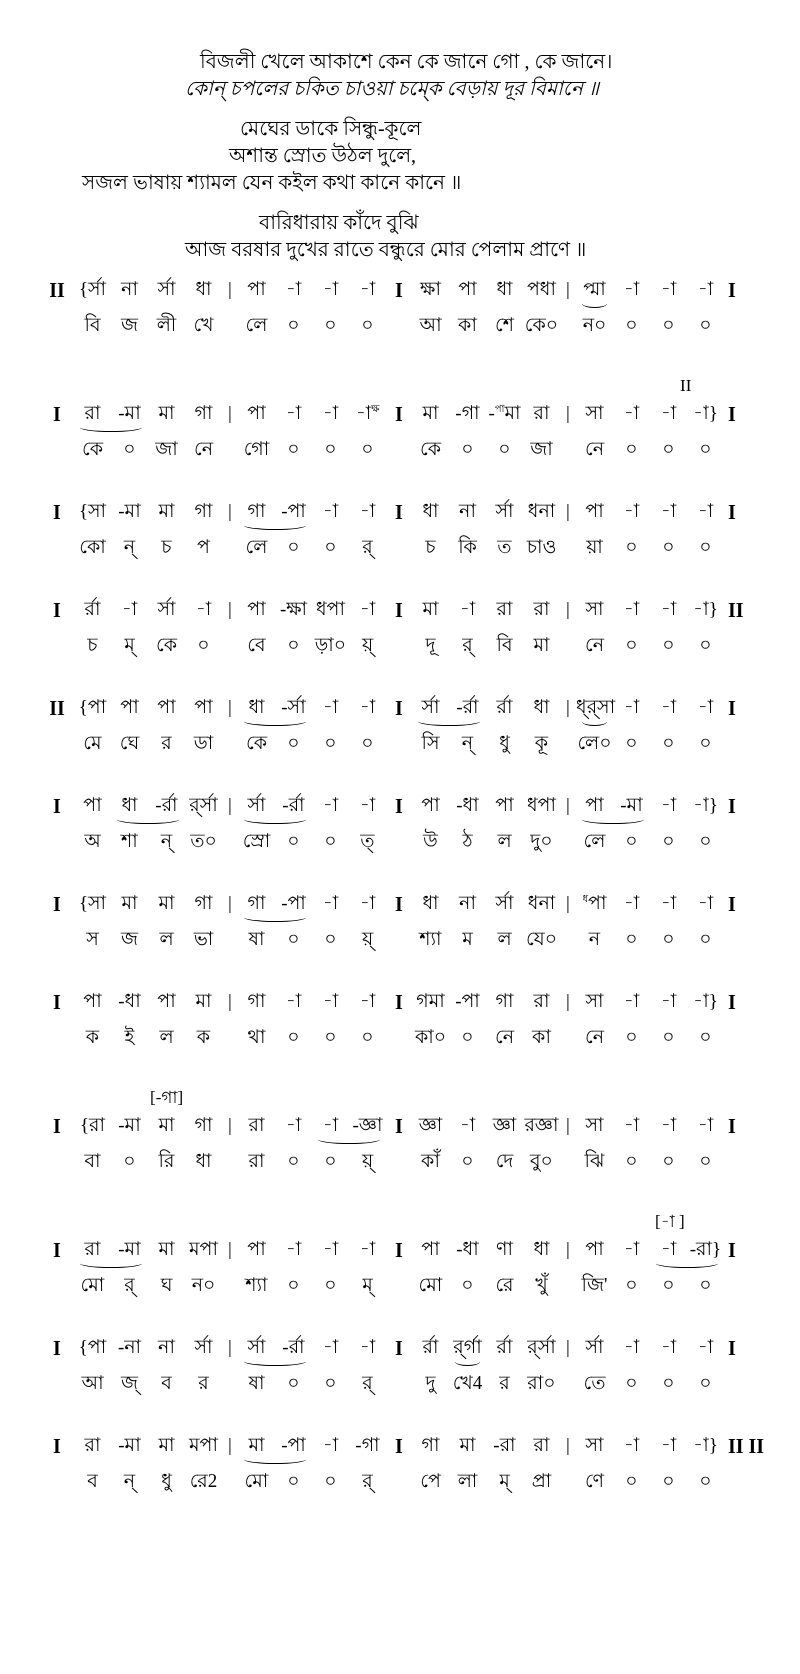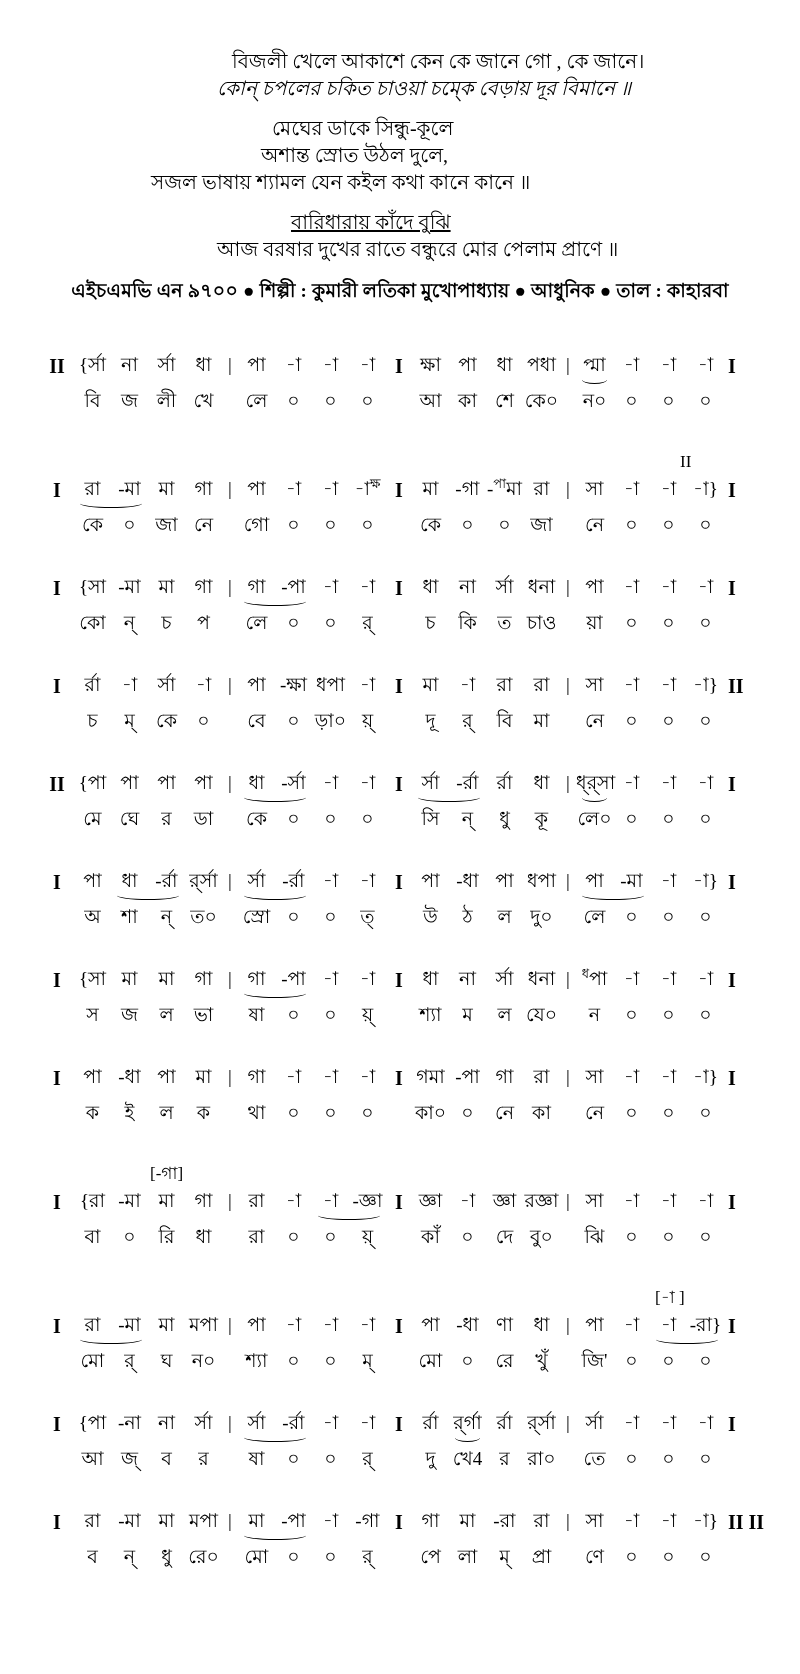--- a/index.html
+++ b/index.html
@@ -1,21 +1,21 @@
 <!DOCTYPE html>
 <html><head>
 <meta charset="utf-8">
 <style>
   html,body { margin:0; padding:0; background:#e9e9e9; }
   #page {
     width:800px; height:1674px; margin:0 auto; background:#ffffff;
     color:#000; font-family:"Liberation Serif", serif; overflow:hidden;
     position:relative;
   }
-  .lyrics-section { padding-top:48px;padding-left:32px; }
+  .lyrics-section { padding-top:48px; }
   .stanza { margin-bottom:13px; }
   .lyric-line { font-size:20px; line-height:27px; white-space:nowrap; }
   .catalog {
     text-align:center; font-weight:bold; font-size:19px;
     margin-top:12px; margin-bottom:44px; letter-spacing:0.2px;
   }
   .notation { padding-left:40px; }
   .row { margin-bottom:36px; }
   .annotation { font-size:17px; height:26px; line-height:24px; }
   .notes-line, .lyrics-line { display:flex; align-items:flex-end; }
@@ -27,42 +27,41 @@
   .sign.right { width:auto; min-width:34px; padding-left:4px; text-align:left; white-space:nowrap; }
   .measure { display:flex; flex:none; position:relative; }
   .ncell { width:37px; flex:none; text-align:center; font-size:19px; line-height:26px; }
   .bar { width:16px; flex:none; text-align:center; font-size:19px; line-height:26px; }
   .mid { width:26px; flex:none; text-align:center; font-weight:bold; font-size:20px; }
   .spacer { flex:none; }
   .slur {
     position:absolute; bottom:-6px; height:8px;
     border-bottom:1.6px solid #000; border-radius:0 0 100% 100%;
   }
-  sup.grace { font-size:13px; line-height:0; }
+  sup.grace { font-size:10px; line-height:0; }
 </style>
 </head>
 <body>
 
 <div id="page">
   <div class="lyrics-section" id="lyrics-root">
       <div class="stanza">
         <div class="lyric-line" style="margin-left: 200px;">বিজলী খেলে আকাশে কেন কে জানে গো , কে জানে।</div>
         <div class="lyric-line" style="margin-left: 185px; font-style: italic;">কোন্ চপলের চকিত চাওয়া চম্কে বেড়ায় দূর বিমানে ॥</div>
       </div>
       <div class="stanza">
         <div class="lyric-line" style="margin-left: 240px;">মেঘের ডাকে সিন্ধু-কূলে</div>
         <div class="lyric-line" style="margin-left: 229px;">অশান্ত স্রোত উঠল দুলে,</div>
-        <div class="lyric-line" style="margin-left: 119px;">সজল ভাষায় শ্যামল যেন কইল কথা কানে কানে ॥</div>
+        <div class="lyric-line" style="margin-left: 82px;">সজল ভাষায় শ্যামল যেন কইল কথা কানে কানে ॥</div>
       </div>
       <div class="stanza">
-        <div class="lyric-line" style="margin-left: 259px; text-decoration: underline;">বারিধারায় কাঁদে বুঝি</div>
+        <div class="lyric-line" style="margin-left: 259px;">বারিধারায় কাঁদে বুঝি</div>
         <div class="lyric-line" style="margin-left: 185px;">আজ বরষার দুখের রাতে বন্ধুরে মোর পেলাম প্রাণে ॥</div>
       </div>
     </div>
-  <div class="catalog">এইচএমভি এন ৯৭০০ ● শিল্পী : কুমারী লতিকা মুখোপাধ্যায় ● আধুনিক ● তাল : কাহারবা</div>
   <div class="notation" id="notation-root">
       <div class="row">
         <div class="notes-line">
           <div class="sign">II</div>
           <div class="measure">
             <div class="ncell">{র্সা</div>
             <div class="ncell">না</div>
             <div class="ncell">র্সা</div>
             <div class="ncell">ধা</div>
           </div>
@@ -800,21 +799,21 @@
             <div class="ncell">-া}</div>
           </div>
           <div class="sign right">II II</div>
         </div>
         <div class="lyrics-line">
           <div class="spacer" style="width: 34px;"></div>
           <div class="measure">
             <div class="ncell">ব</div>
             <div class="ncell">ন্</div>
             <div class="ncell">ধু</div>
-            <div class="ncell">রে০</div>
+            <div class="ncell">রে2</div>
           </div>
           <div class="spacer" style="width: 16px;"></div>
           <div class="measure">
             <div class="ncell">মো</div>
             <div class="ncell">০</div>
             <div class="ncell">০</div>
             <div class="ncell">র্</div>
           </div>
           <div class="spacer" style="width: 26px;"></div>
           <div class="measure">

